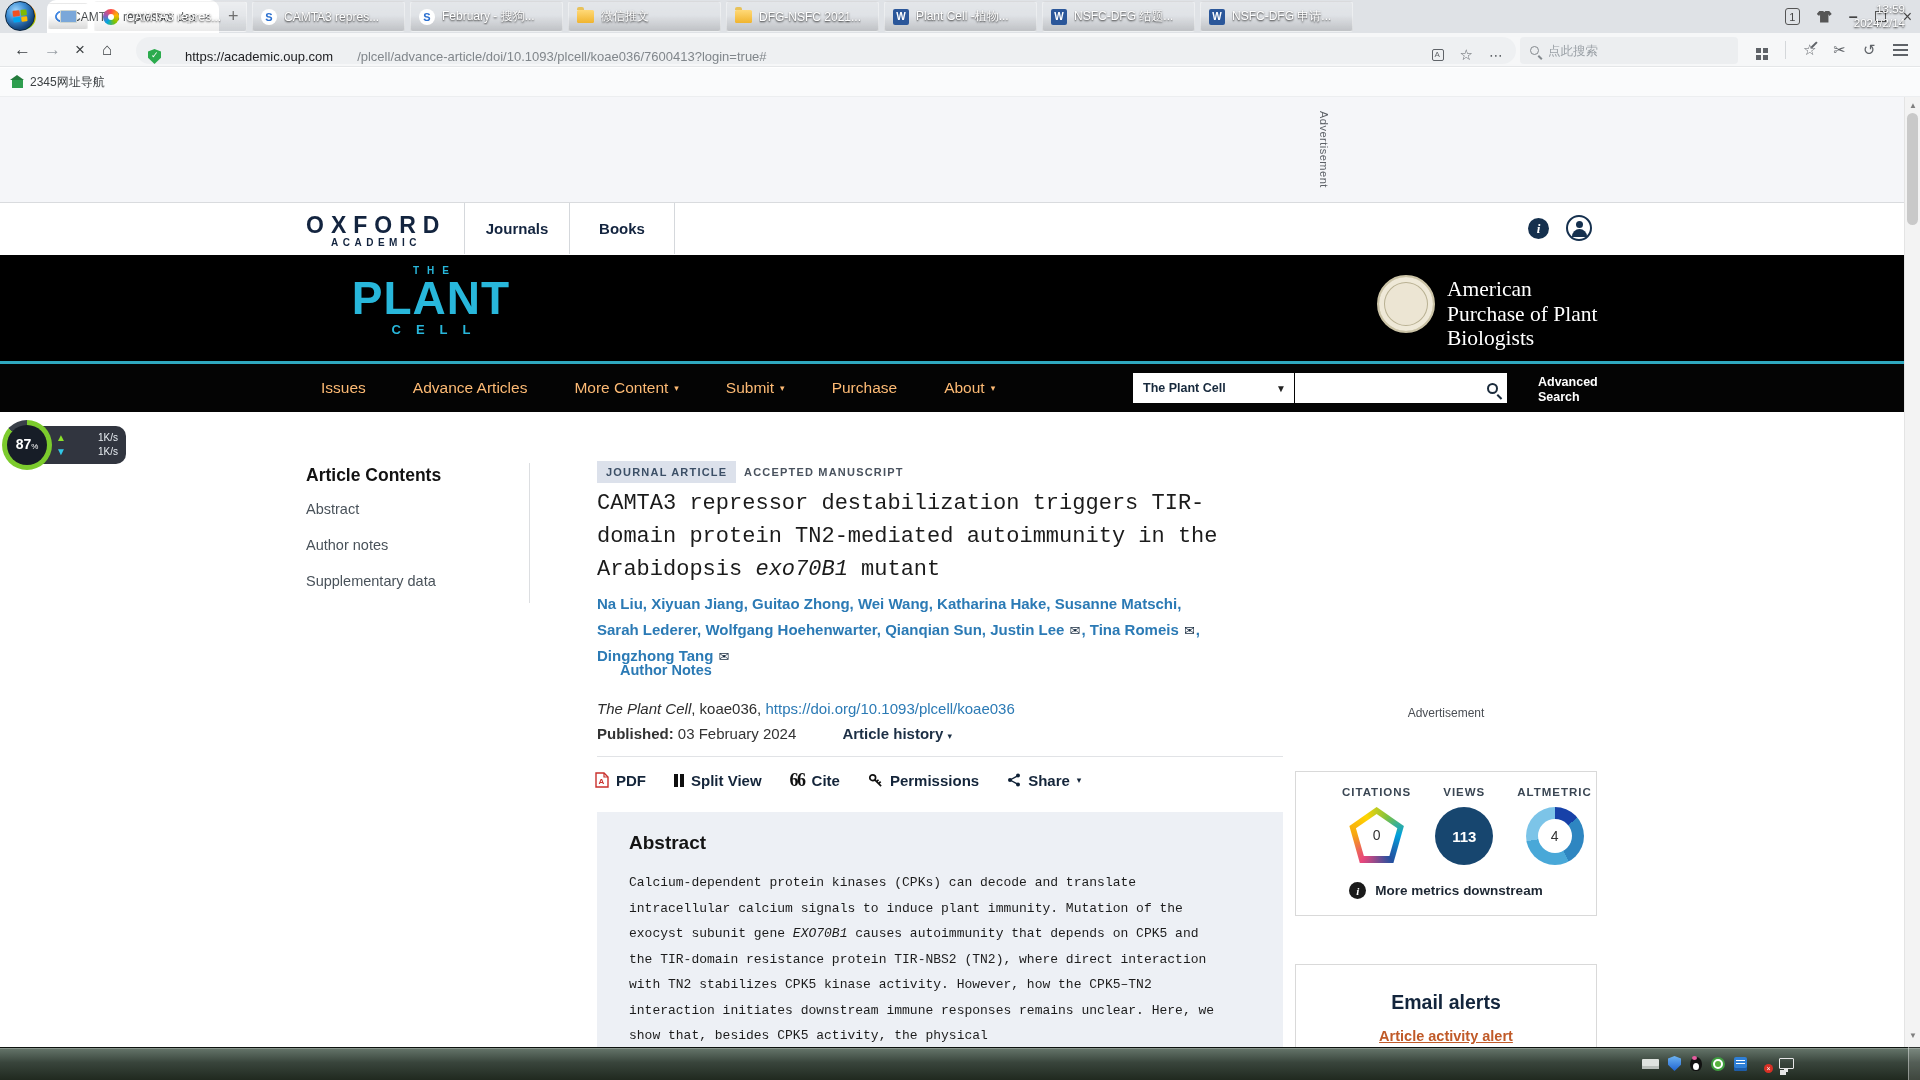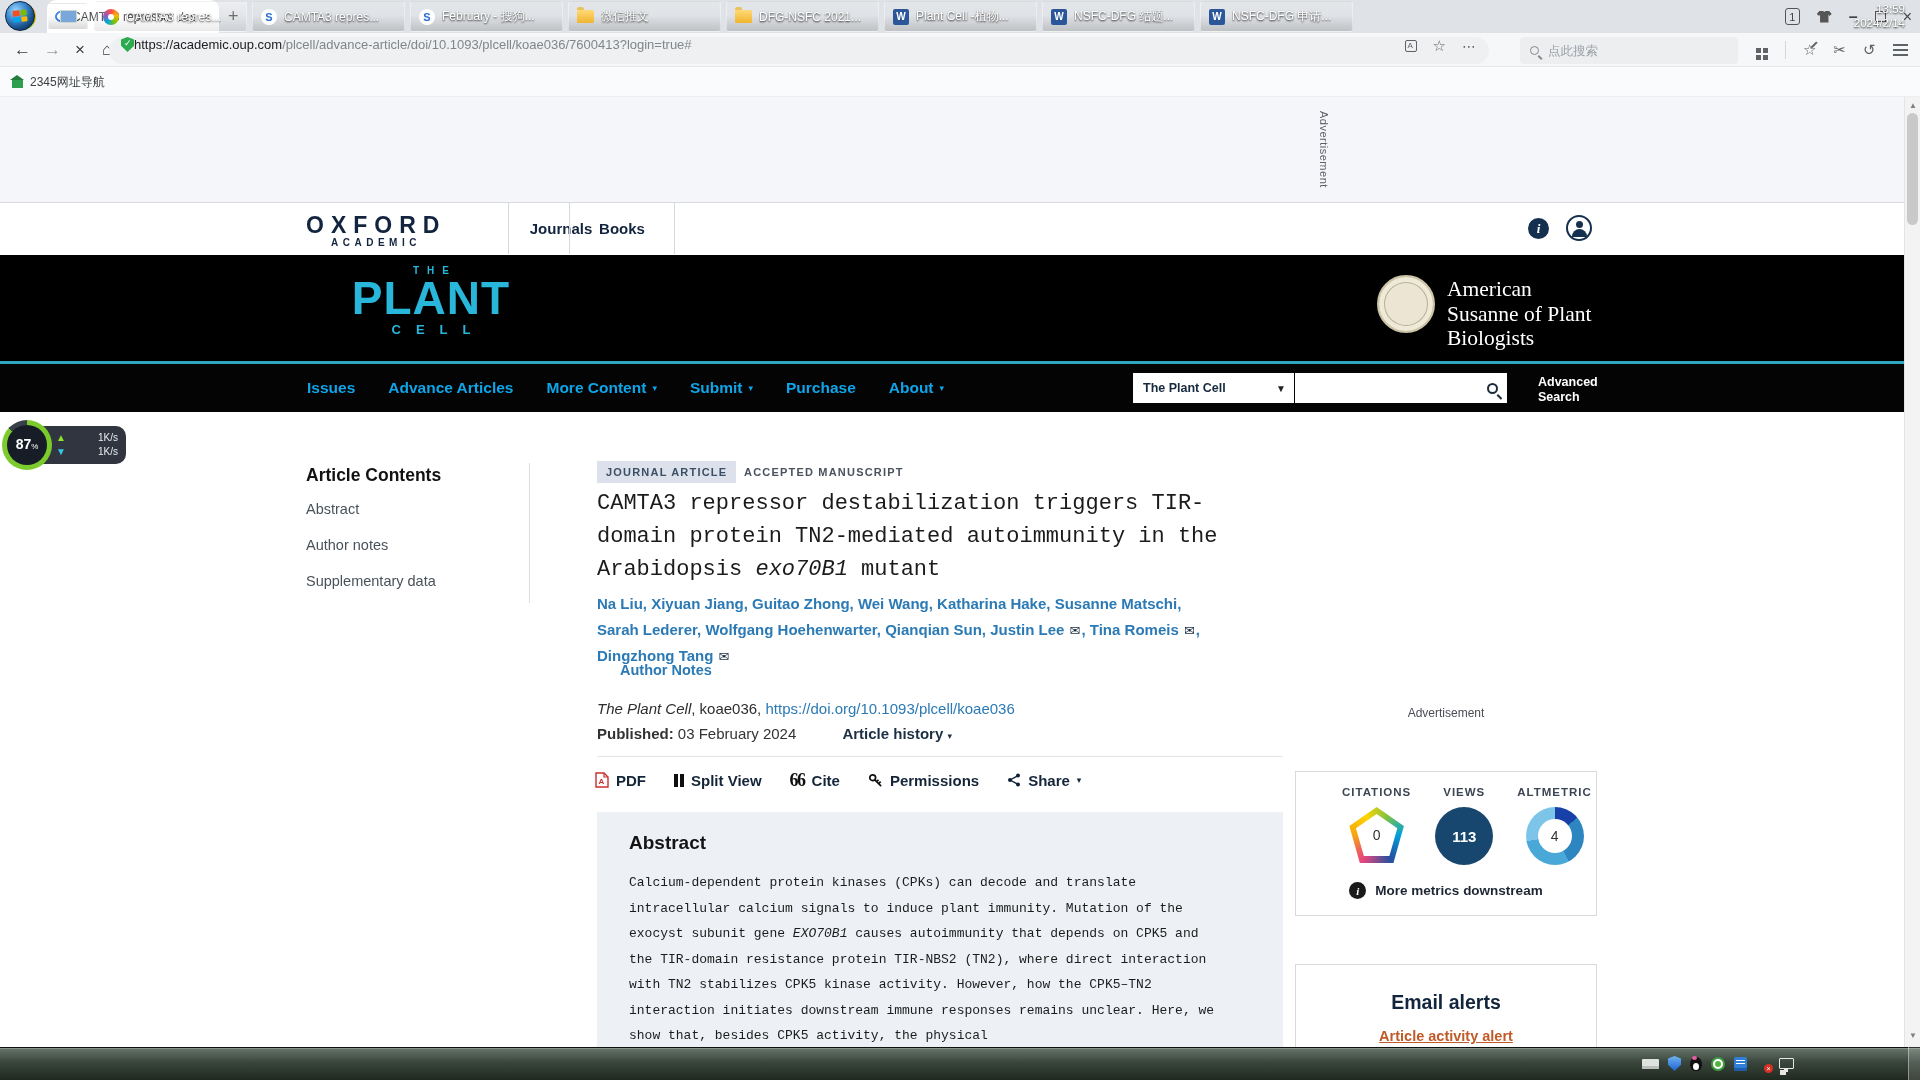--- a/index.html
+++ b/index.html
@@ -22,22 +22,22 @@
   .winctrl{top:0;right:8px;height:33px;display:flex;align-items:center;gap:17px;color:#444;}
   .tabcount{width:15px;height:17px;border:1.5px solid #555;border-radius:3px;font-size:11px;display:flex;align-items:center;justify-content:center;}
   .shirt{width:15px;height:12px;background:#555;
     clip-path:polygon(20% 0,38% 0,50% 12%,62% 0,80% 0,100% 30%,84% 45%,78% 32%,78% 100%,22% 100%,22% 32%,16% 45%,0 30%);}
   .wmin{font-size:16px;font-weight:bold;}
   .wmax{width:11px;height:11px;border:1.5px solid #555;}
   .wclose{font-size:16px;}
 
   .toolbar{left:0;top:33px;width:1920px;height:34px;background:#f6f7f8;border-bottom:1px solid #e4e6e8;}
   .navbtn{top:40px;font-size:17px;color:#3c4043;line-height:20px;}
-  .urlfield{left:109px;top:37px;width:1380px;height:27px;background:#eef0f2;border-radius:14px;
-    display:flex;align-items:flex-start;padding:0 12px;gap:0;}
+  .urlfield{left:136px;top:37px;width:1380px;height:27px;background:#eef0f2;border-radius:14px;
+    display:flex;align-items:flex-end;padding:0 12px;gap:24px;}
   .shield{width:13px;height:15px;background:#2bab4d;flex:0 0 auto;
     clip-path:polygon(50% 0,100% 16%,100% 58%,50% 100%,0 58%,0 16%);position:relative;}
   .shield::after{content:"✓";position:absolute;left:3px;top:1px;color:#fff;font-size:9px;}
   .urlhost{font-size:13px;color:#202124;white-space:nowrap;}
   .urlpath{font-size:13px;color:#80868b;white-space:nowrap;overflow:hidden;flex:1;}
   .fieldicons{display:flex;align-items:center;gap:16px;flex:0 0 auto;color:#5f6368;}
   .ico-translate{width:12px;height:12px;border:1.5px solid #5f6368;border-radius:2px;position:relative;}
   .ico-translate::after{content:"A";position:absolute;left:2px;top:0px;font-size:8px;color:#5f6368;}
   .ico-star{font-size:15px;color:#5f6368;}
   .ico-more{font-size:14px;letter-spacing:1px;}
@@ -65,40 +65,40 @@
   
   .page{left:0;top:97px;width:1920px;height:950px;background:#fff;overflow:hidden;}
   .adstrip{left:0;top:0;width:1904px;height:105px;background:#f5f6f9;}
   .advert{left:1318px;top:14px;font-size:11px;color:#5c6066;writing-mode:vertical-rl;letter-spacing:.5px;}
 
   .oupheader{left:0;top:105px;width:1904px;height:53px;background:#fff;border-top:1px solid #d9dbde;}
   .oxford1{left:306px;top:10px;font-size:23px;font-weight:bold;letter-spacing:7px;color:#13243f;}
   .oxford2{left:331px;top:35px;font-size:10px;font-weight:bold;letter-spacing:4.5px;color:#13243f;}
   .htab{top:1px;height:51px;border-left:1px solid #d5d8dc;display:flex;align-items:center;justify-content:center;
     font-size:15px;font-weight:600;color:#13243f;}
-  .htab.j{left:464px;width:105px;margin-left:44px;}
+  .htab.j{left:464px;width:105px;}
   .htab.b{left:569px;width:106px;border-right:1px solid #d5d8dc;}
   .infoico{left:1528px;top:16px;width:21px;height:21px;border-radius:50%;background:#15304e;color:#fff;
     font-family:"Liberation Serif",serif;font-style:italic;font-weight:bold;font-size:13px;display:flex;align-items:center;justify-content:center;}
   .userico{left:1566px;top:13px;width:26px;height:26px;border-radius:50%;border:2px solid #15304e;}
   .userico::before{content:"";position:absolute;left:8px;top:4px;width:7px;height:7px;border-radius:50%;background:#15304e;}
   .userico::after{content:"";position:absolute;left:4px;top:12px;width:15px;height:8px;border-radius:8px 8px 0 0;background:#15304e;}
 
   .banner{left:0;top:158px;width:1904px;height:106px;background:#000;}
   .plantlogo{left:306px;top:10px;width:170px;text-align:center;color:#28b7db;margin-left:40px;}
   .pl-the{font-size:10px;font-weight:bold;letter-spacing:8px;text-indent:8px;}
   .pl-plant{font-size:46px;font-weight:800;line-height:44px;letter-spacing:1px;}
   .pl-cell{font-size:13px;font-weight:bold;letter-spacing:15px;text-indent:15px;margin-top:2px;}
   .seal{left:1377px;top:20px;width:58px;height:58px;border-radius:50%;background:#ece5d3;border:2px solid #cbc3a6;
     box-shadow:inset 0 0 0 5px #efe9d8, inset 0 0 0 6px #b9b193;}
   .society{left:1447px;top:22px;font-family:"Liberation Serif","DejaVu Serif",serif;font-size:21.5px;color:#fff;line-height:24.5px;}
 
   .navbar{left:0;top:264px;width:1904px;height:51px;background:#040404;border-top:3px solid #2fa8bf;}
   .navitems{left:307px;top:0;height:48px;display:flex;align-items:center;gap:33px;}
-  .navitem{color:#0ea5e9;font-size:15.5px;font-weight:bold;white-space:nowrap;display:flex;align-items:center;gap:6px;}
+  .navitem{color:#fdba74;font-size:15.5px;font-weight:normal;white-space:nowrap;display:flex;align-items:center;gap:6px;margin-left:14px;}
   .caret{font-size:9px;line-height:1;}
   .scopebox{left:1133px;top:9px;width:161px;height:30px;background:#fff;display:flex;align-items:center;padding:0 8px 0 10px;}
   .scopebox .lbl{flex:1;font-size:12.5px;font-weight:bold;color:#17293c;}
   .scopebox .sel{font-size:10px;color:#222;}
   .qbox{left:1295px;top:9px;width:212px;height:30px;background:#fff;display:flex;align-items:center;padding:0 9px;}
   .qbox input{flex:1;border:0;outline:none;font-size:13px;font-family:inherit;}
   .mag2{width:11px;height:11px;border:2px solid #1b2b3c;border-radius:50%;position:relative;flex:0 0 auto;}
   .mag2::after{content:"";position:absolute;left:9px;top:9px;width:6px;height:2px;background:#1b2b3c;transform:rotate(45deg);transform-origin:0 0;}
   .advsearch{left:1538px;top:11px;width:74px;font-size:12.5px;font-weight:bold;color:#fff;line-height:15px;}
 
@@ -307,21 +307,21 @@
 
     <div class="abs banner">
       <div class="abs plantlogo">
         <div class="pl-the">THE</div>
         <div class="pl-plant">PLANT</div>
         <div class="pl-cell">CELL</div>
       </div>
       <div class="abs seal"></div>
       <div class="abs society">
         <div>American</div>
-        <div>Susanne of Plant</div>
+        <div>Purchase of Plant</div>
         <div>Biologists</div>
       </div>
     </div>
 
     <div class="abs navbar">
       <div class="navitems abs">
         <a class="navitem">
             <span>Issues</span>
           </a>
         <a class="navitem">

